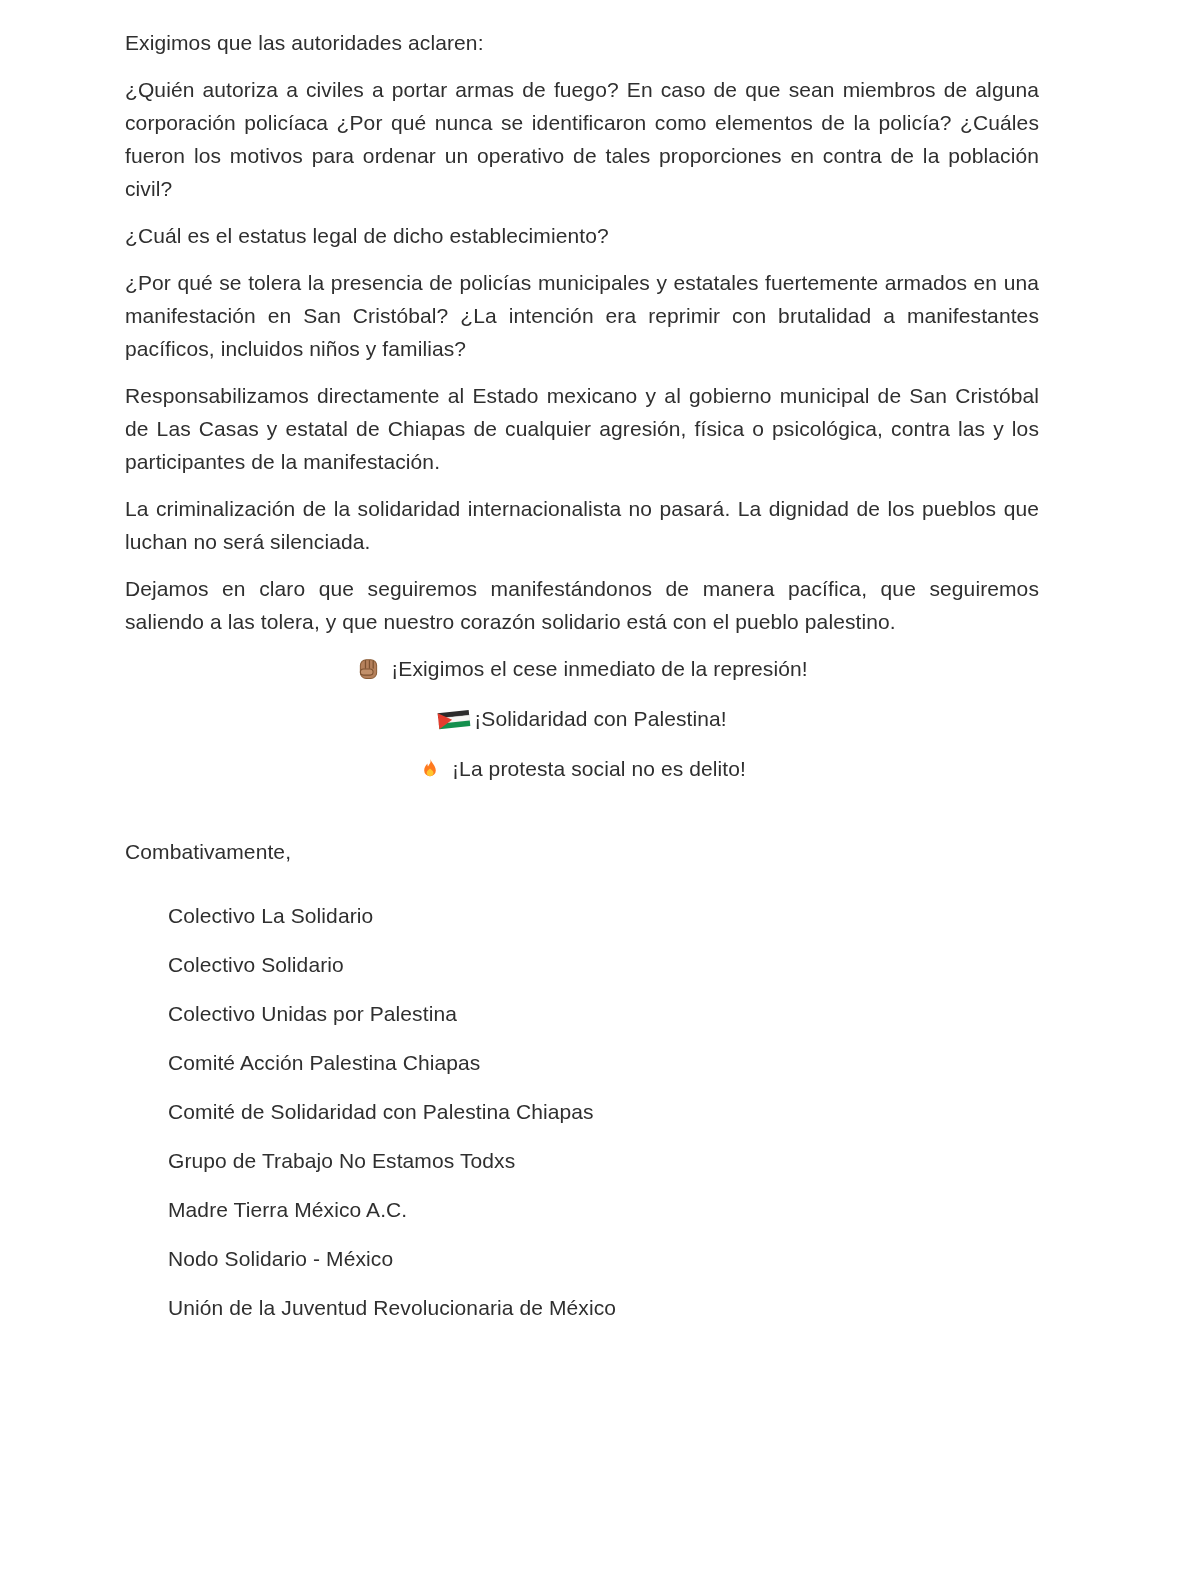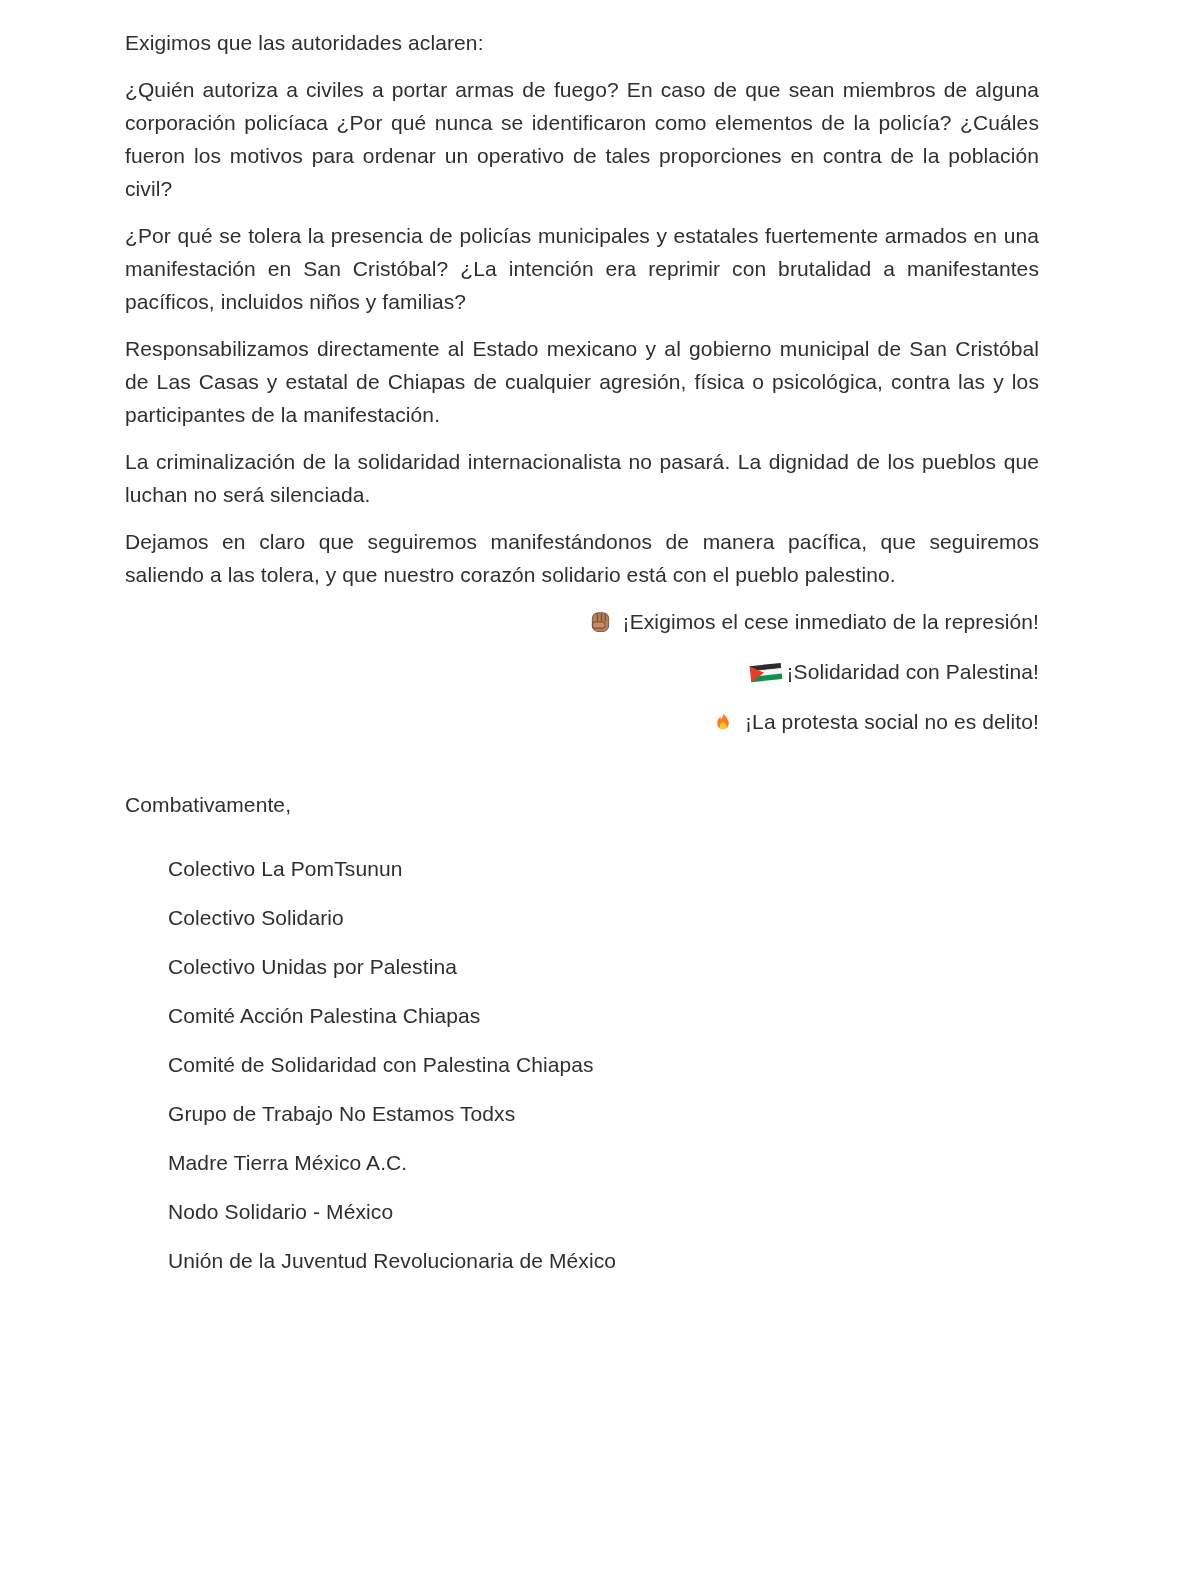--- a/index.html
+++ b/index.html
@@ -23,21 +23,21 @@
   }
   .para {
     margin: 0 0 14px 0;
     text-align: justify;
   }
   .para.no-justify {
     text-align: left;
   }
   .slogan {
     margin: 0 0 17px 0;
-    text-align: right;
+    text-align: center;
     white-space: nowrap;
   }
   .emoji {
     display: inline-block;
     line-height: 0;
   }
   .emoji svg { display: inline-block; }
   .emoji.fist  { vertical-align: -6px; margin-right: 10px; }
   .emoji.flag  { vertical-align: -5px; margin-right: 3px; }
   .emoji.fire  { vertical-align: -5px; margin-right: 10px; }
@@ -54,20 +54,21 @@
 </style>
 </head>
 <body>
 
 <div class="page">
 
   <p class="para no-justify">Exigimos que las autoridades aclaren:</p>
 
   <p class="para">¿Quién autoriza a civiles a portar armas de fuego? En caso de que sean miembros de alguna corporación policíaca ¿Por qué nunca se identificaron como elementos de la policía? ¿Cuáles fueron los motivos para ordenar un operativo de tales proporciones en contra de la población civil?</p>
 
+  <p class="para no-justify">¿Cuál es el estatus legal de dicho establecimiento?</p>
 
   <p class="para">¿Por qué se tolera la presencia de policías municipales y estatales fuertemente armados en una manifestación en San Cristóbal? ¿La intención era reprimir con brutalidad a manifestantes pacíficos, incluidos niños y familias?</p>
 
   <p class="para">Responsabilizamos directamente al Estado mexicano y al gobierno municipal de San Cristóbal de Las Casas y estatal de Chiapas de cualquier agresión, física o psicológica, contra las y los participantes de la manifestación.</p>
 
   <p class="para">La criminalización de la solidaridad internacionalista no pasará. La dignidad de los pueblos que luchan no será silenciada.</p>
 
   <p class="para">Dejamos en claro que seguiremos manifestándonos de manera pacífica, que seguiremos saliendo a las tolera, y que nuestro corazón solidario está con el pueblo palestino.</p>
 
   <p class="slogan">
@@ -98,21 +99,21 @@
       <svg width="24" height="24" viewBox="0 0 24 24" aria-hidden="true">
         <path d="M12 2 C13.8 5.6 10.9 7.2 10 9.6 C9.5 8.6 9.4 7.7 9.6 6.6 C7.5 8.6 6.2 11 6.2 13.4 A5.8 5.8 0 0 0 17.8 13.4 C17.8 9.1 13.9 6.1 12 2 Z" fill="#ff7a1f"></path>
         <path d="M12.1 19.2 c-1.9 0 -3.4 -1.4 -3.4 -3.2 c0 -1.7 1.3 -2.5 3.3 -4.5 c2 2 3.5 2.8 3.5 4.5 c0 1.8 -1.5 3.2 -3.4 3.2 z" fill="#ffc62e"></path>
       </svg>
     </span><span>¡La protesta social no es delito!</span>
   </p>
 
   <p class="para no-justify closing">Combativamente,</p>
 
   <div class="signatories">
-    <p class="para">Colectivo La PomTsunun</p>
+    <p class="para">Colectivo La Solidario</p>
     <p class="para">Colectivo Solidario</p>
     <p class="para">Colectivo Unidas por Palestina</p>
     <p class="para">Comité Acción Palestina Chiapas</p>
     <p class="para">Comité de Solidaridad con Palestina Chiapas</p>
     <p class="para">Grupo de Trabajo No Estamos Todxs</p>
     <p class="para">Madre Tierra México A.C.</p>
     <p class="para">Nodo Solidario - México</p>
     <p class="para">Unión de la Juventud Revolucionaria de México</p>
   </div>
 

